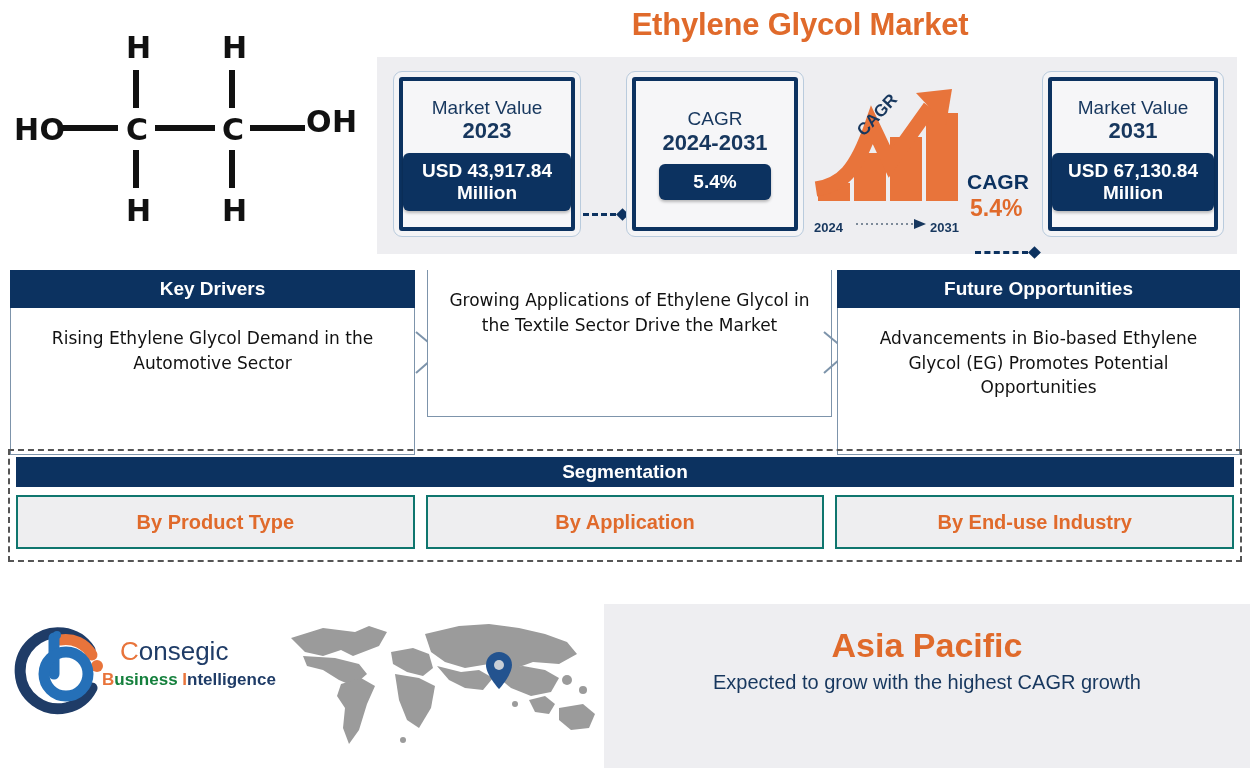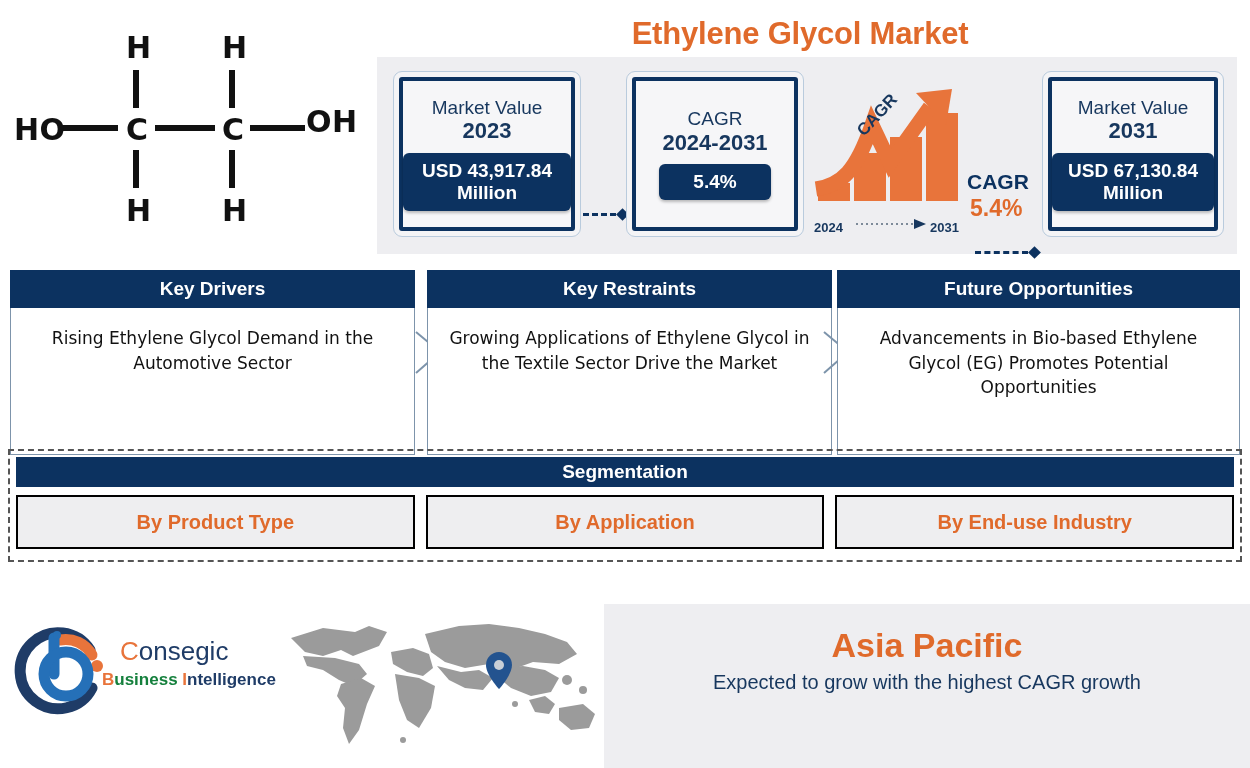--- a/index.html
+++ b/index.html
@@ -9,21 +9,21 @@
     font-family:"Liberation Sans","DejaVu Sans",sans-serif;
     position:relative;overflow:hidden;
   }
   .root{position:relative;width:1250px;height:768px;}
 
   
   .molecule{position:absolute;left:0;top:8px;width:375px;height:245px;}
   .mol-label{position:absolute;font-family:"DejaVu Sans",sans-serif;font-size:30px;font-weight:700;color:#111;letter-spacing:.5px;}
 
   .title{
-    position:absolute;left:520px;top:16px;width:560px;text-align:center;
+    position:absolute;left:520px;top:7px;width:560px;text-align:center;
     font-size:31px;font-weight:700;color:#E06A2B;letter-spacing:-.2px;
     font-family:"Liberation Sans",sans-serif;
   }
 
   
   .stats{
     position:absolute;left:377px;top:57px;width:860px;height:197px;
     background:#eeeef1;
   }
   .statcard{
@@ -80,21 +80,21 @@
   .segwrap{
     position:absolute;left:8px;top:449px;width:1234px;height:113px;
     border:2px dashed #555;box-sizing:border-box;padding:6px;
   }
   .seghead{
     height:30px;background:#0c3260;color:#fff;font-size:19px;font-weight:700;
     display:flex;align-items:center;justify-content:center;
   }
   .segrow{display:flex;gap:11px;margin-top:8px;}
   .segbox{
-    flex:1;height:54px;background:#eeeef0;border:2px solid #000000;
+    flex:1;height:54px;background:#eeeef0;border:2px solid #0f766e;
     display:flex;align-items:center;justify-content:center;
     color:#E06A2B;font-size:20px;font-weight:700;box-sizing:border-box;
   }
 
   
   .logo{position:absolute;left:14px;top:622px;width:270px;height:100px;}
   .logo-txt1{position:absolute;left:106px;top:14px;font-size:26px;font-weight:400;}
   .logo-txt2{position:absolute;left:88px;top:48px;font-size:17px;font-weight:700;}
   .worldmap{position:absolute;left:283px;top:612px;width:320px;height:140px;}
 
@@ -196,21 +196,20 @@
     <div class="panel" id="panel-drivers">
       <div class="head">Key Drivers</div>
       <div class="body">Rising Ethylene Glycol Demand in the Automotive Sector</div>
     </div>
 
     <svg class="chev" style="left:404px;" viewBox="0 0 30 45">
       <polyline points="2,2 26,22 2,43" fill="none" stroke="#7d94ab" stroke-width="2"></polyline>
     </svg>
 
     <div class="panel" id="panel-restraints">
-      <div class="head">Key Restraints</div>
       <div class="body">Growing Applications of Ethylene Glycol in the Textile Sector Drive the Market</div>
     </div>
 
     <svg class="chev" style="left:812px;" viewBox="0 0 30 45">
       <polyline points="2,2 26,22 2,43" fill="none" stroke="#7d94ab" stroke-width="2"></polyline>
     </svg>
 
     <div class="panel" id="panel-opportunities">
       <div class="head">Future Opportunities</div>
       <div class="body">Advancements in Bio-based Ethylene Glycol (EG) Promotes Potential Opportunities</div>

